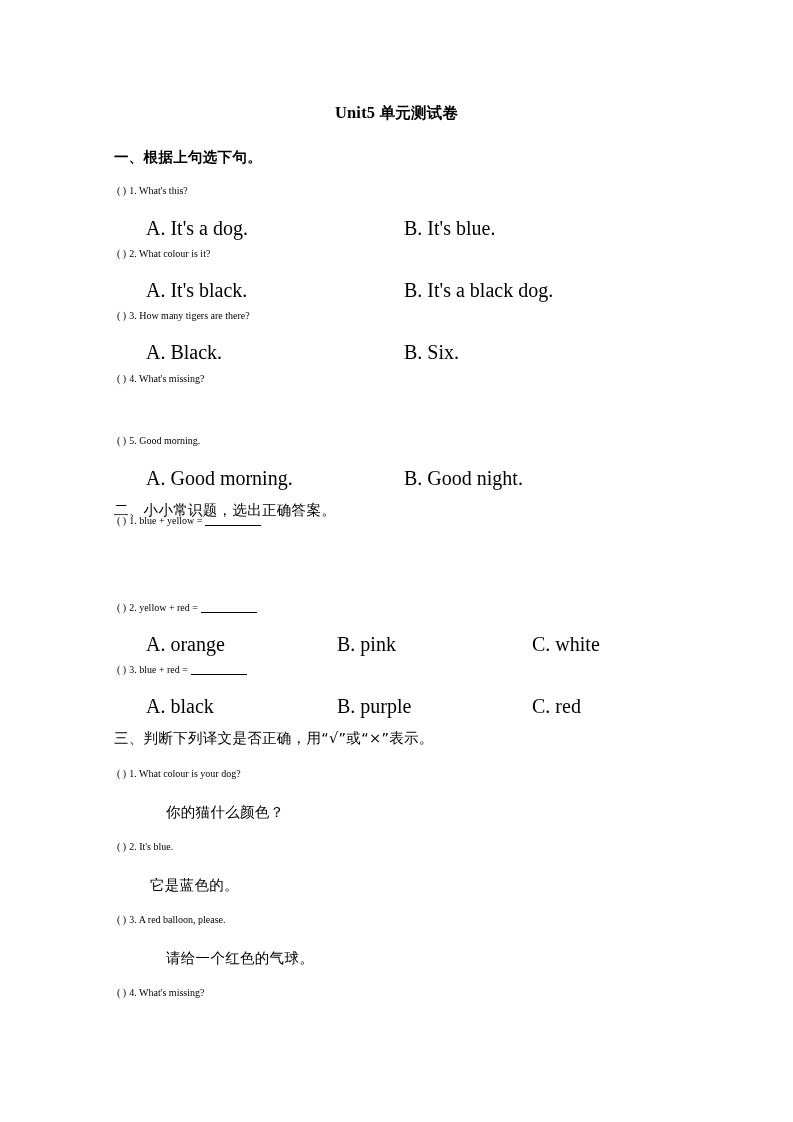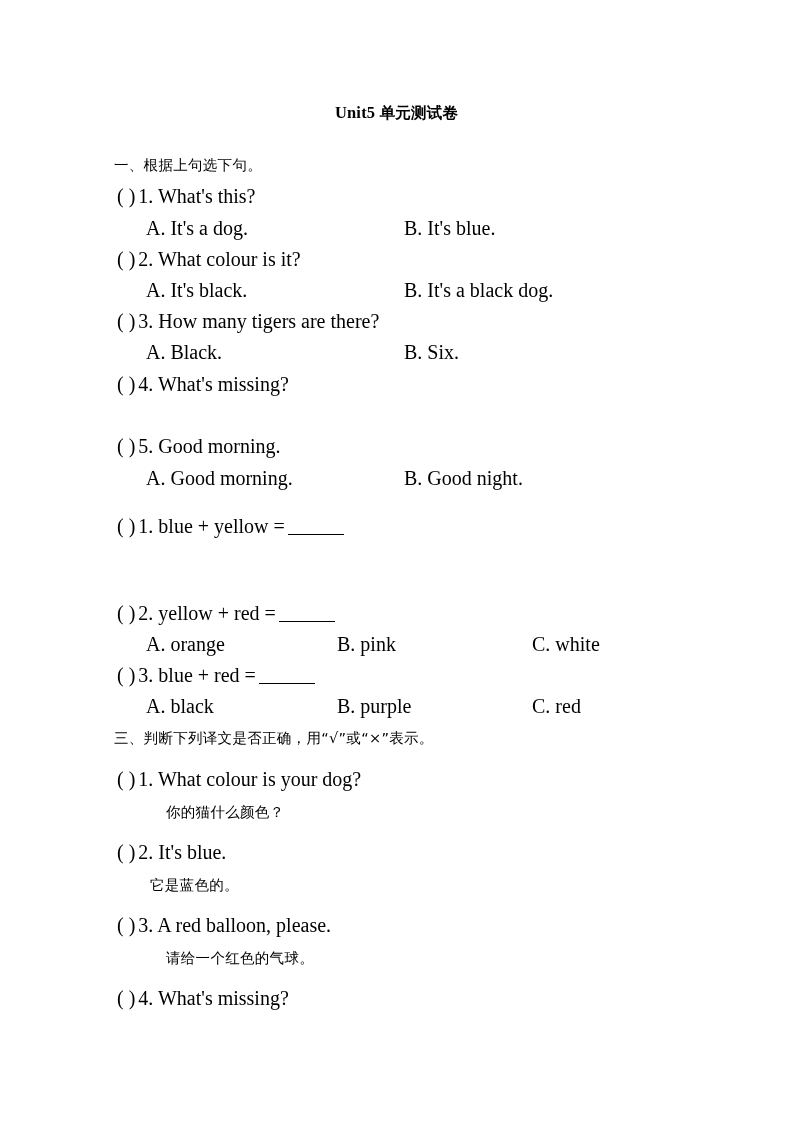--- a/index.html
+++ b/index.html
@@ -49,21 +49,21 @@
     font-family: "DejaVu Sans", "Liberation Sans", sans-serif;
     font-size: 14.5px;
     font-weight: normal;
     white-space: nowrap;
     letter-spacing: 0.3px;
   }
 
   .q-line {
     position: absolute;
     left: 117px;
-    font-size: 20px;
+    font-size: 10px;
     white-space: nowrap;
   }
   .q-line .brk {
     letter-spacing: 0;
   }
   .q-line .num {
     margin-left: 3px;
   }
 
   .opt-row {
@@ -102,21 +102,21 @@
 </style>
 </head>
 <body>
 
 <div class="page">
 
   <div class="doc-title">
     <span>Unit5</span><span>&nbsp;</span><span class="cn">单元测试卷</span>
   </div>
 
-  <div class="section-head" style="top:156px;">一、根据上句选下句。</div>
+  <div class="section-head" style="top:148px;font-weight:bold;">一、根据上句选下句。</div>
 
   <div class="q-line" style="top:185px;">
     <span class="brk">(    )</span><span class="num">1.</span>
     <span>What's this?</span>
   </div>
   <div class="opt-row" style="top:217px;">
     <span class="opt a"><span>A.</span> <span>It's a dog.</span></span>
     <span class="opt b2"><span>B.</span> <span>It's blue.</span></span>
   </div>
 
@@ -145,20 +145,21 @@
 
   <div class="q-line" style="top:435px;">
     <span class="brk">(    )</span><span class="num">5.</span>
     <span>Good morning.</span>
   </div>
   <div class="opt-row" style="top:467px;">
     <span class="opt a"><span>A.</span> <span>Good morning.</span></span>
     <span class="opt b2"><span>B.</span> <span>Good night.</span></span>
   </div>
 
+  <div class="section-head" style="top:501px;">二、小小常识题，选出正确答案。</div>
 
   <div class="q-line" style="top:515px;text-align:right;">
     <span class="brk">(    )</span><span class="num">1.</span>
     <span>blue + yellow =</span><span class="blank"></span>
   </div>
 
   <div class="q-line" style="top:602px;font-family:Liberation Serif, serif;">
     <span class="brk">(    )</span><span class="num">2.</span>
     <span>yellow + red =</span><span class="blank"></span>
   </div>

